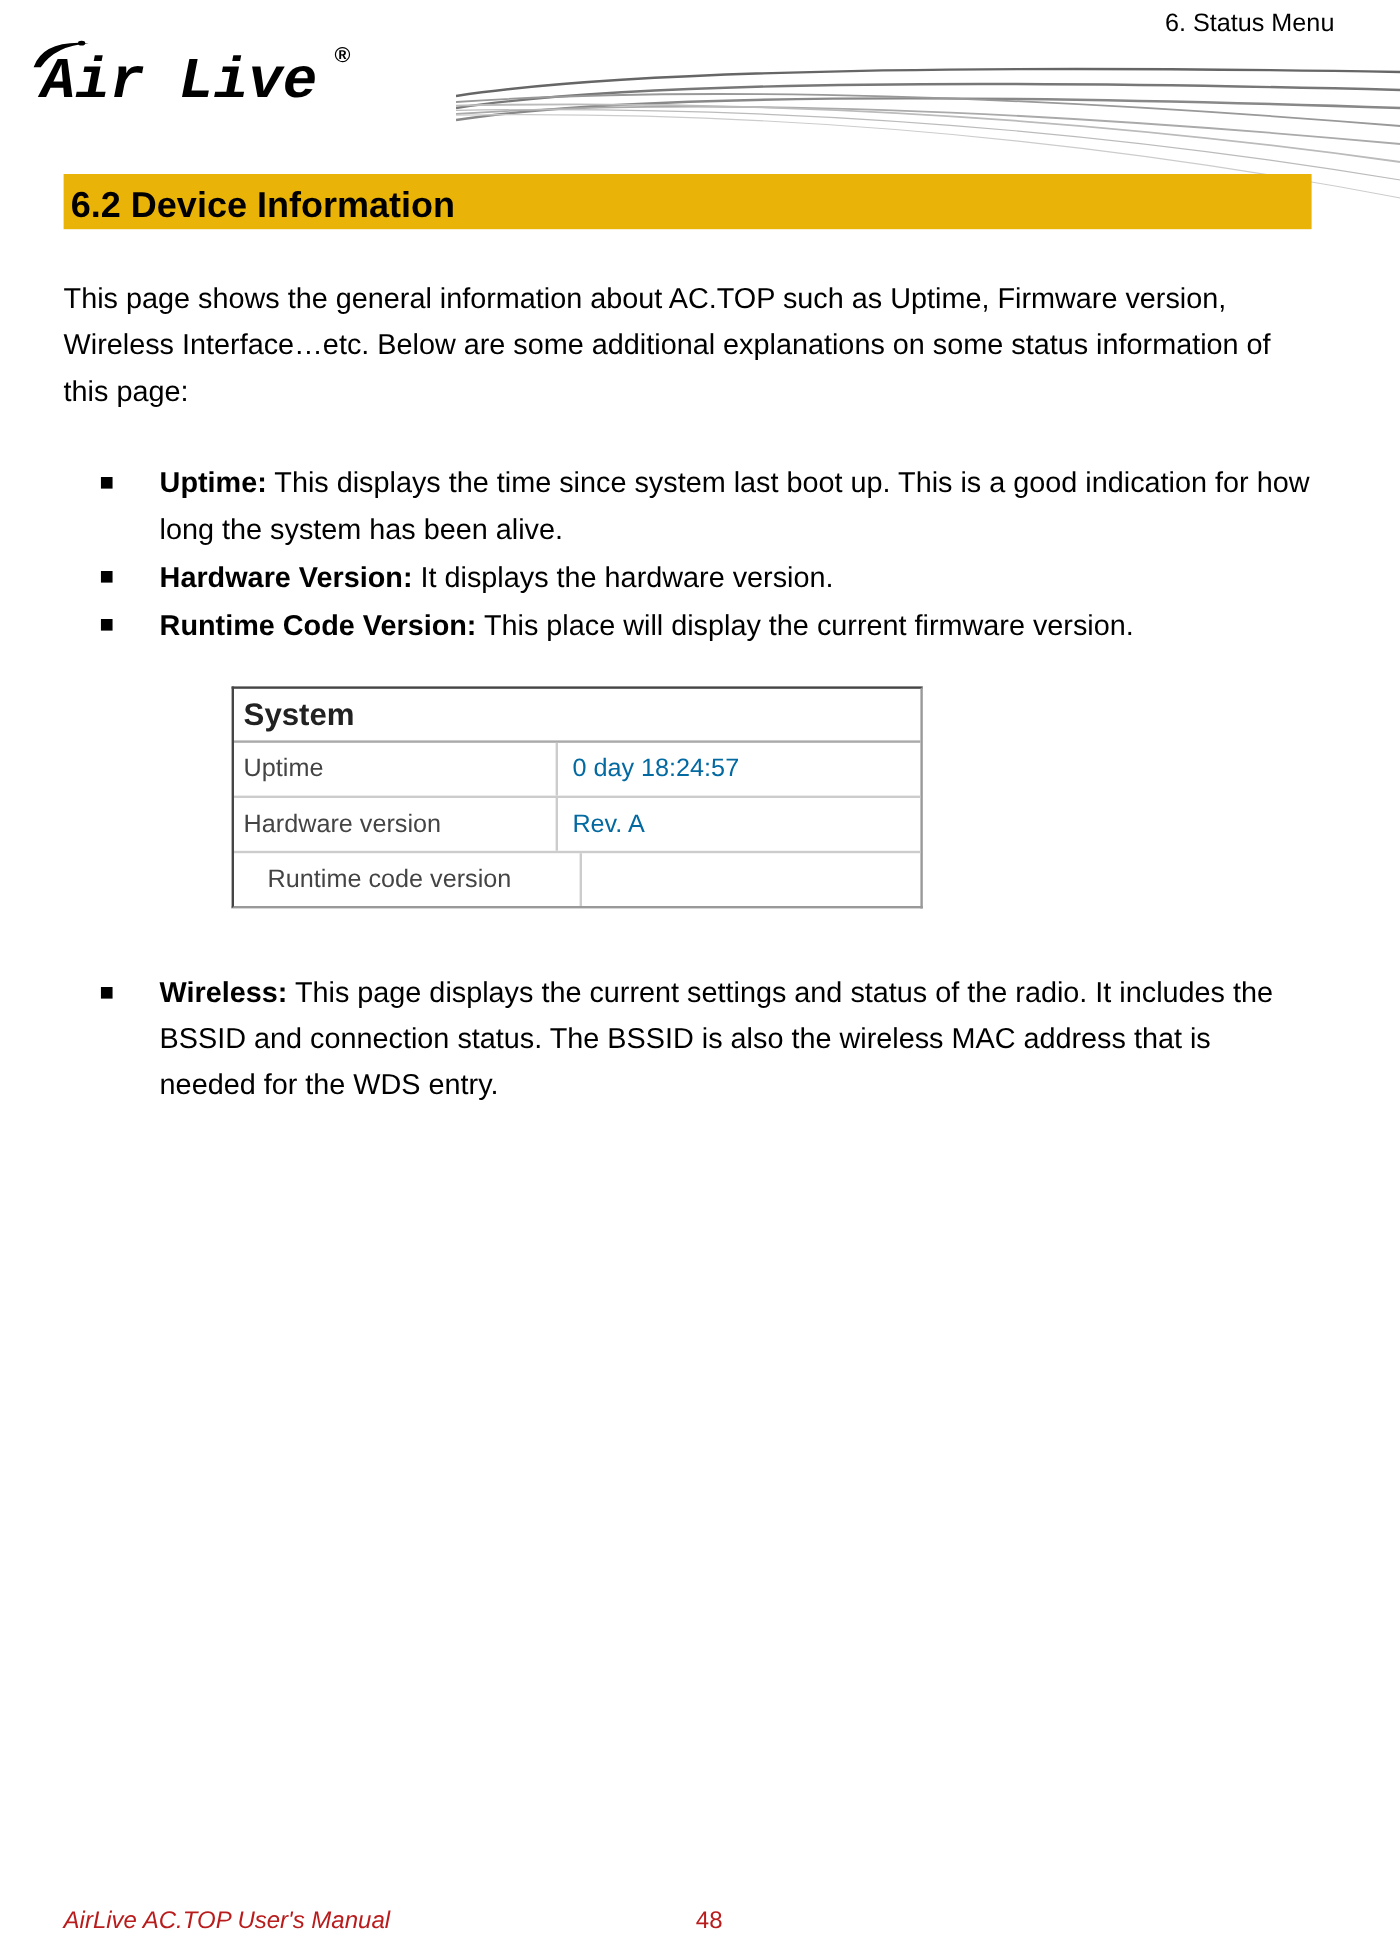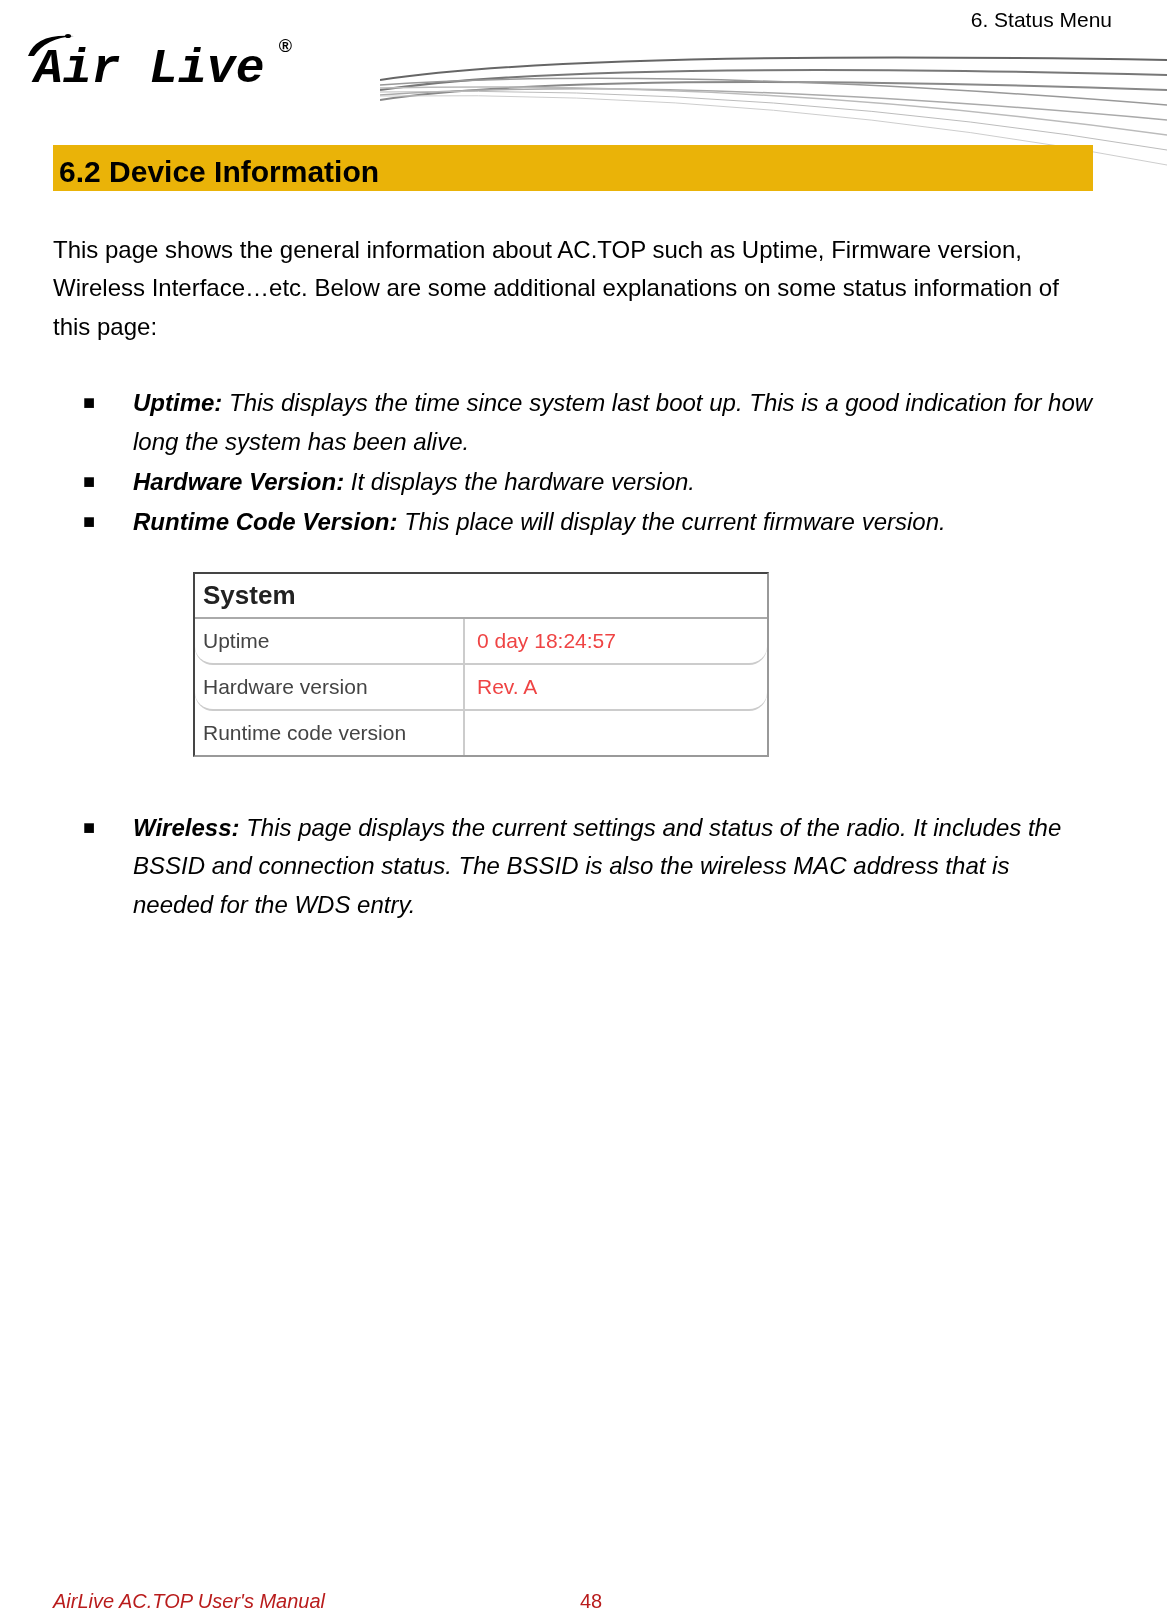--- a/index.html
+++ b/index.html
@@ -62,21 +62,20 @@
   }
   .intro-para {
     font-size: 24px;
     line-height: 1.6;
     margin-bottom: 38px;
   }
   .bullet-list {
     list-style: none;
     margin-left: 30px;
     margin-bottom: 30px;
-    font-style: italic;
   }
   .bullet-list li {
     position: relative;
     padding-left: 50px;
     font-size: 24px;
     line-height: 1.6;
     margin-bottom: 2px;
   }
   .bullet-list li::before {
     content: "■";
@@ -98,36 +97,35 @@
     font-weight: bold;
     font-size: 26px;
     padding: 6px 10px 6px 8px;
     border-bottom: 2px inset #aaa;
     font-family: Verdana, Arial, sans-serif;
     color: #222;
   }
   .system-row {
     display: flex;
     border-bottom: 2px inset #ccc;
-    border-radius: 18px;
-  }
-  .system-row:last-child { border-bottom: none; }
+  }
+  .system-row:last-child { border-bottom: none; padding-left: 20px; }
   .system-cell-label {
     width: 270px;
     padding: 10px 8px;
     font-size: 21px;
     color: #444;
     border-right: 2px inset #ccc;
     font-family: Verdana, Arial, sans-serif;
   }
   .system-cell-value {
     flex: 1;
     padding: 10px 12px;
     font-size: 21px;
-    color: #ef4444;
+    color: #0369a1;
     font-family: Verdana, Arial, sans-serif;
   }
   .footer {
     position: absolute;
     bottom: 0;
     left: 53px;
     right: 38px;
     display: flex;
     font-style: italic;
     font-size: 20px;

